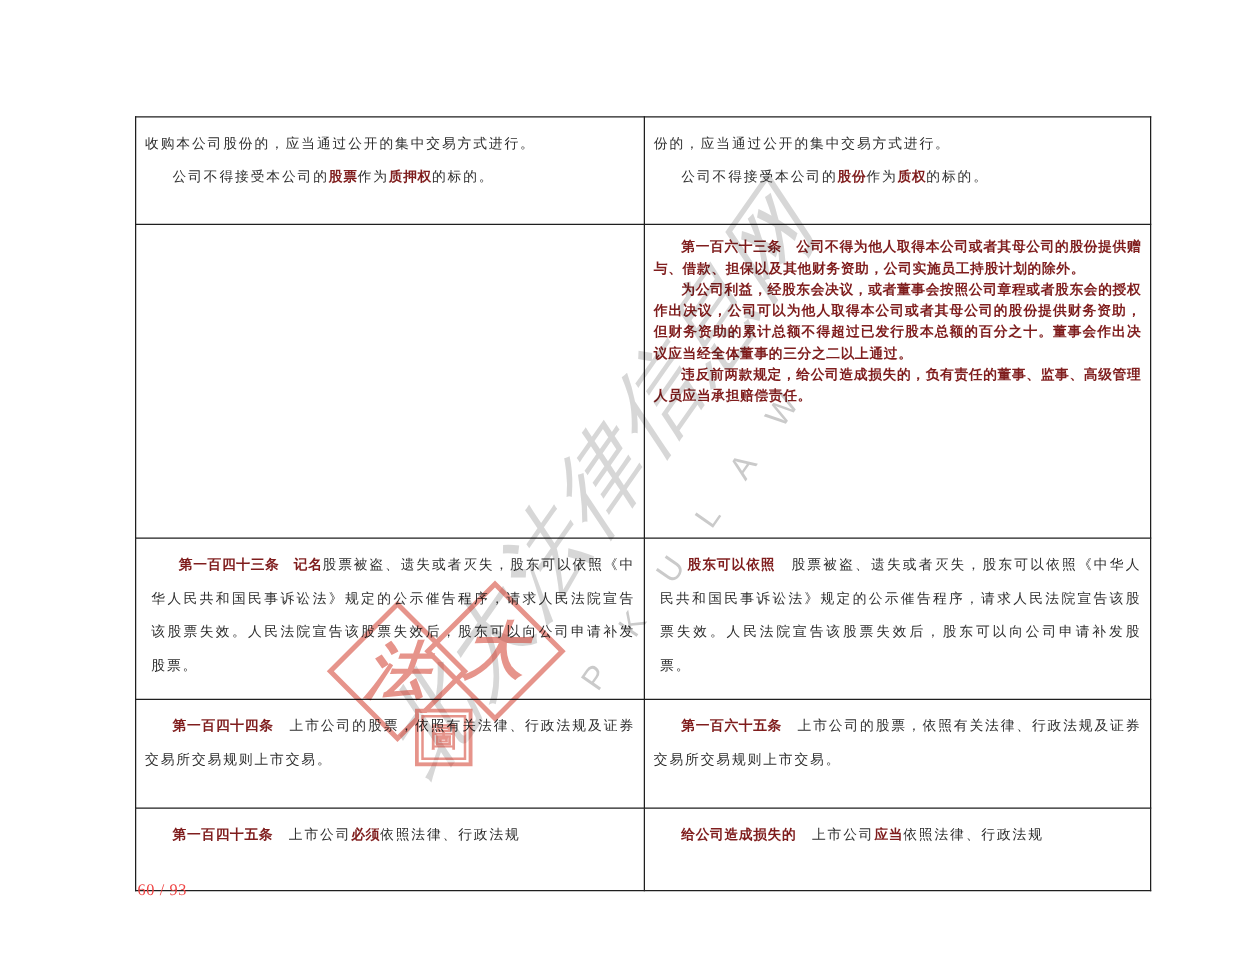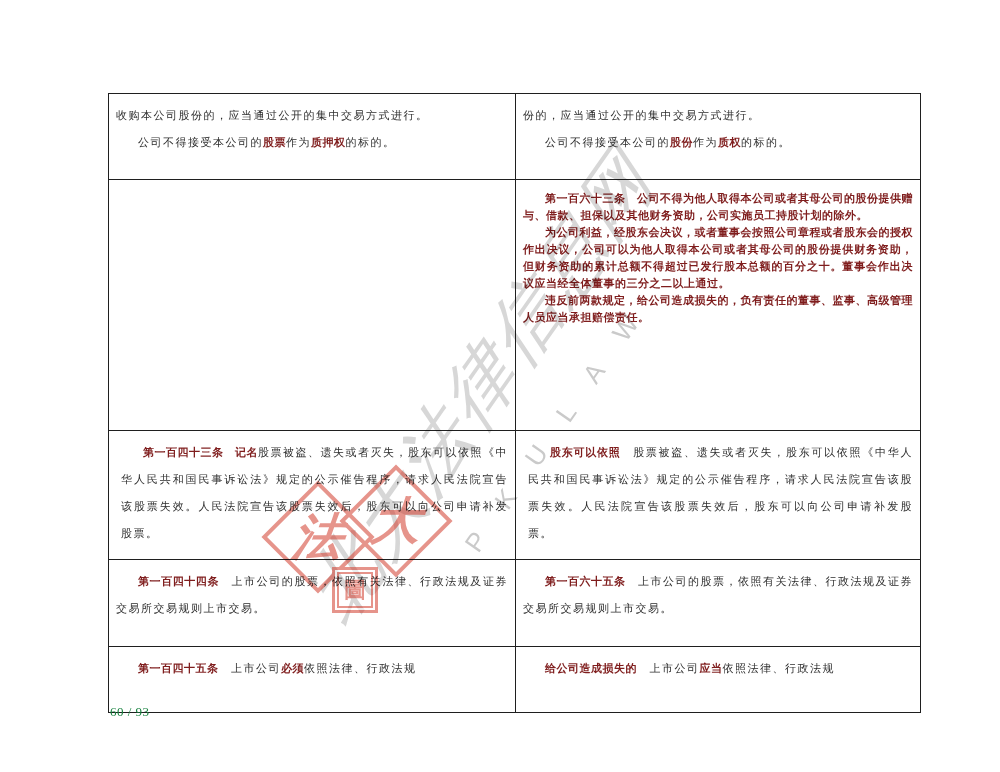--- a/index.html
+++ b/index.html
@@ -74,21 +74,21 @@
   .small-seal{
     position:absolute;left:62px;top:112px;width:40px;height:40px;
     border:3px solid #d23c2d;box-shadow:inset 0 0 0 2px #fff,inset 0 0 0 4px #d23c2d;
     display:flex;align-items:center;justify-content:center;
   }
   .small-seal span{
     font-size:22px;color:#d23c2d;font-family:"DejaVu Serif",serif;font-weight:700;
   }
   
   .page-footer{
-    position:absolute;left:110px;top:704px;font-size:13px;color:#15803d;
+    position:absolute;left:110px;top:704px;font-size:13px;color:#ef4444;
     font-family:"Liberation Serif","DejaVu Serif",serif;letter-spacing:0.5px;z-index:1;
   }
 </style>
 </head>
 <body>
 
 <table class="law-table">
   <tbody>
     <tr class="r1">
       <td class="col-left">

